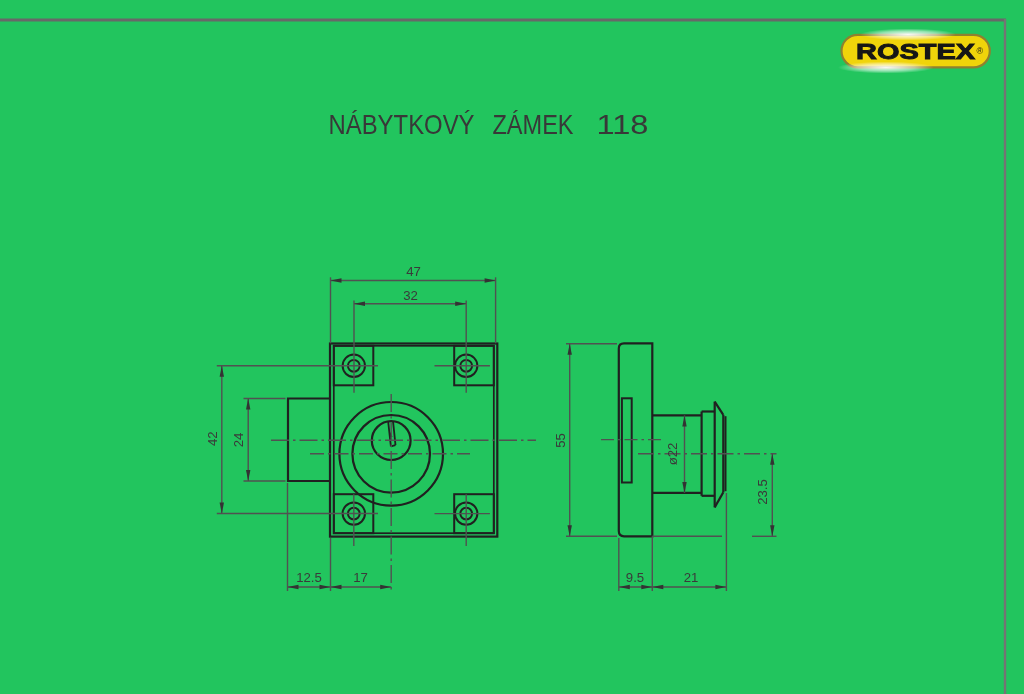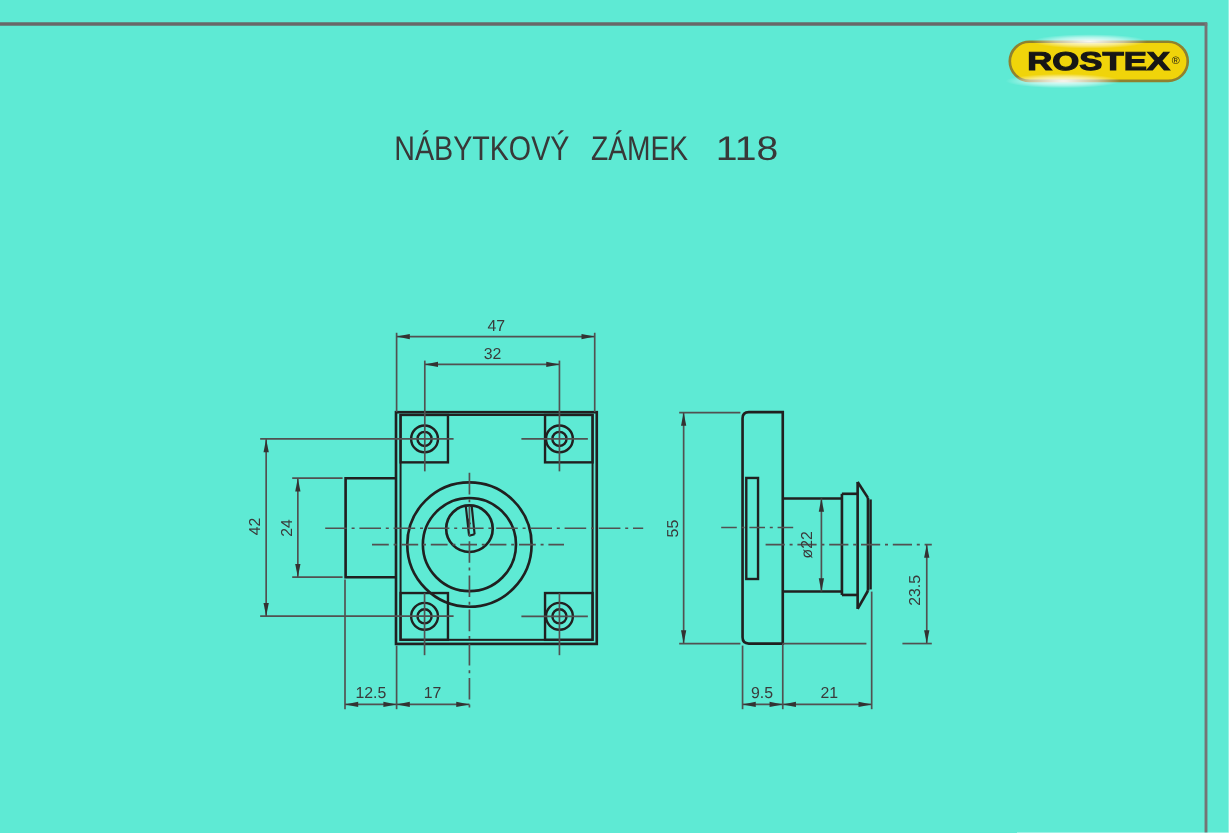--- a/index.html
+++ b/index.html
@@ -1,16 +1,16 @@
 <!DOCTYPE html>
 <html><head>
 <meta charset="utf-8">
 <style>
   html,body{margin:0;padding:0;background:#fff;}
-  .page{width:1024px;height:694px;position:relative;background:#5eead4;overflow:hidden;}
+  .page{width:1024px;height:694px;position:relative;background:#22c55e;overflow:hidden;}
   text{font-family:"Liberation Sans", sans-serif;}
 </style>
 </head>
 <body>
 <div class="page">
 <svg width="1024" height="694" viewBox="0 0 1024 694" xmlns="http://www.w3.org/2000/svg">
   <defs>
     <radialGradient id="glow" cx="50%" cy="50%" r="50%">
       <stop offset="0%" stop-color="#ffffff" stop-opacity="0.95"></stop>
       <stop offset="60%" stop-color="#ffffff" stop-opacity="0.5"></stop>

